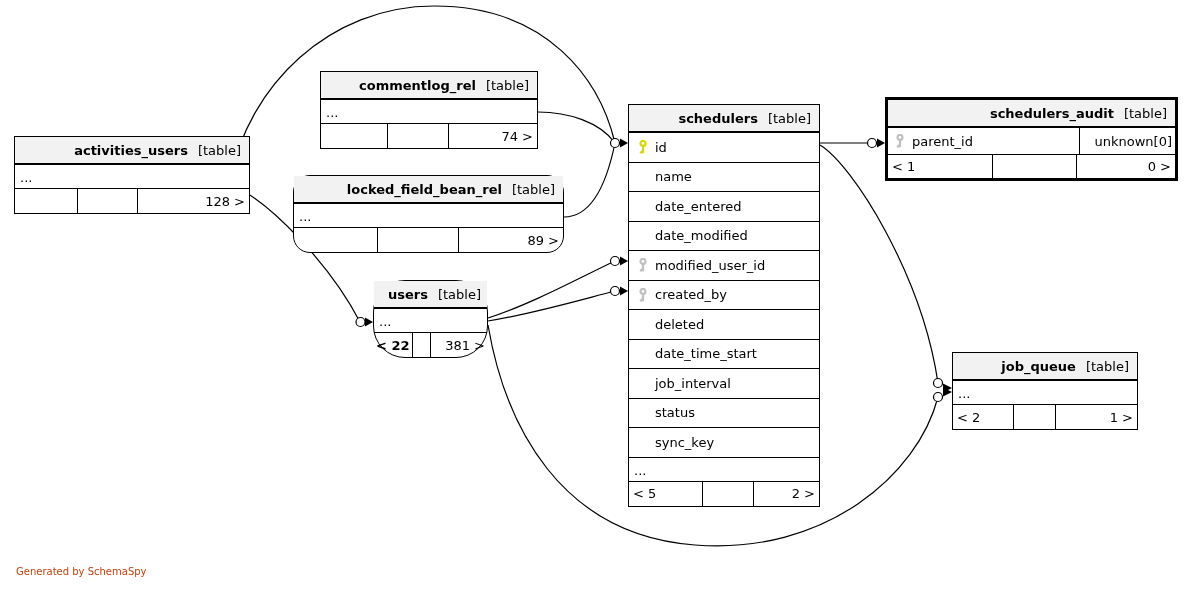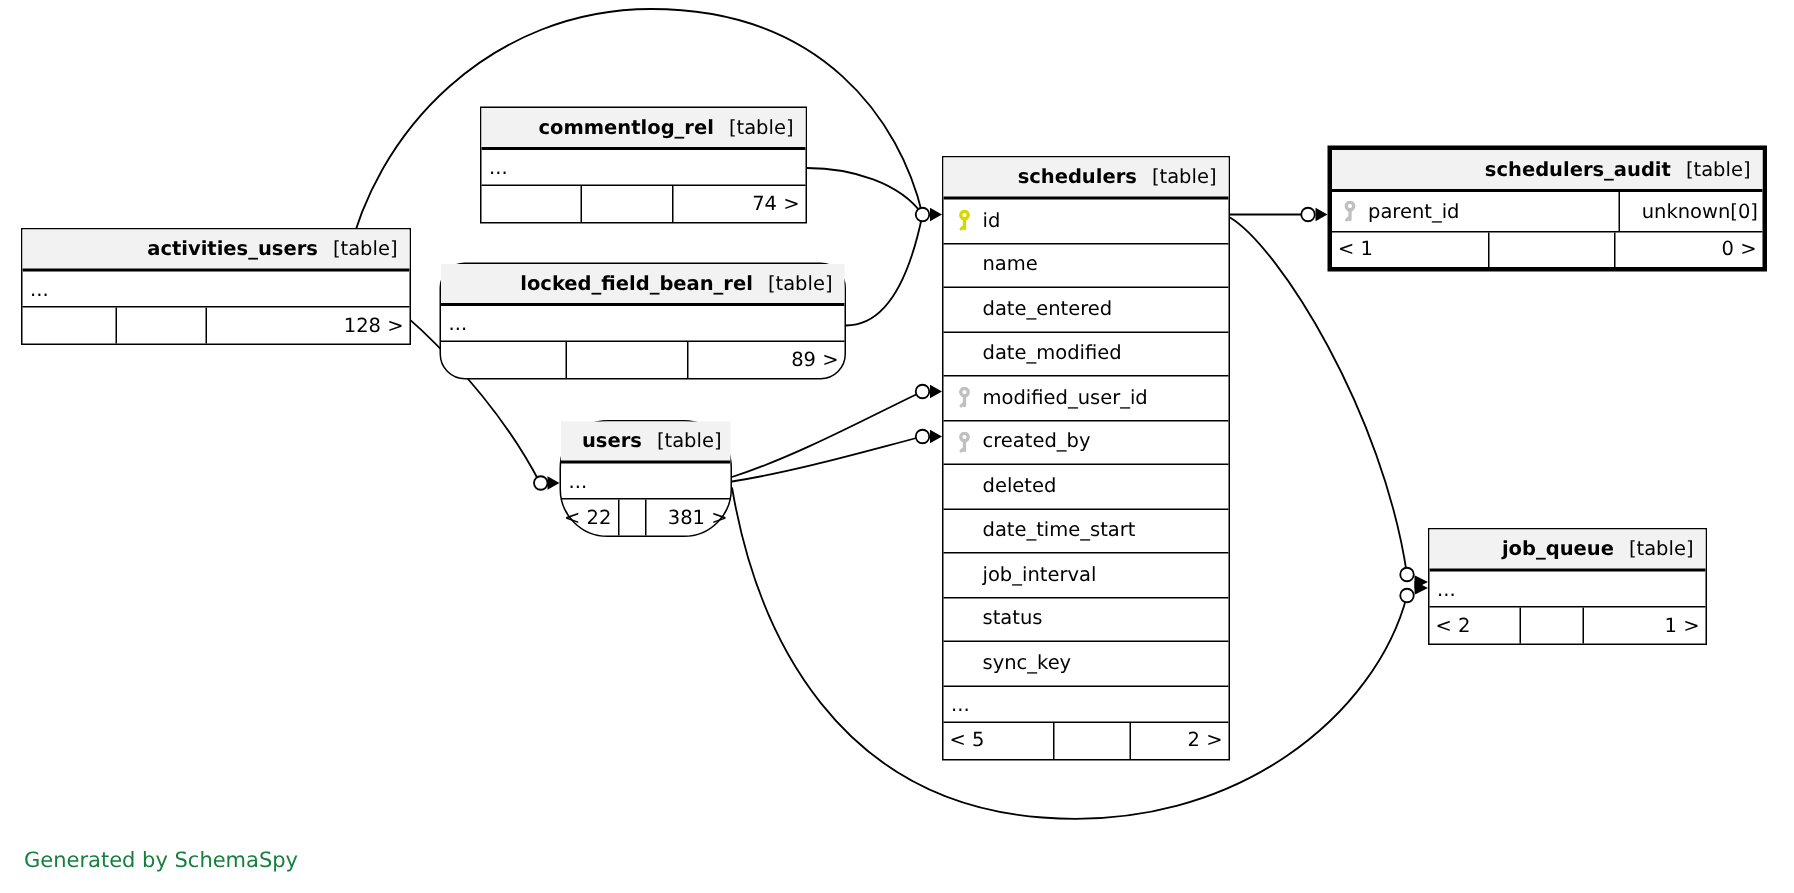--- a/index.html
+++ b/index.html
@@ -40,21 +40,21 @@
   .fcell{
     box-sizing:border-box;display:flex;align-items:center;padding:0 4px;
     white-space:nowrap;
   }
   .fcell.div{border-right:1px solid #000;}
   .fcell.right{justify-content:flex-end;flex:1;}
   .key-icon{display:block;}
   .key-icon.pk circle,.key-icon.pk path{stroke:#d8d800;}
   .key-icon.fk circle,.key-icon.fk path{stroke:#c0c0c0;}
   #note{
-    position:absolute;left:16px;top:566px;font-size:14px;color:#15803d;
+    position:absolute;left:16px;top:566px;font-size:10px;color:#c2410c;
   }
   svg path.wire{fill:none;stroke:#000;stroke-width:1.2;}
   svg circle.dot{fill:#ffffff;stroke:#000;stroke-width:1.2;}
   svg path.arrow{fill:#000;stroke:none;}
 </style>
 </head>
 <body>
 
 <div id="canvas">
 
@@ -101,21 +101,21 @@
     <g>
       <circle class="dot" cx="938" cy="397" r="4.5"></circle>
       <path class="arrow" d="M 952,392 L 943,387.5 L 943,396.5 Z"></path>
     </g>
     <g>
       <circle class="dot" cx="872" cy="143" r="4.5"></circle>
       <path class="arrow" d="M 885,143 L 877,138.5 L 877,147.5 Z"></path>
     </g>
   </svg>
 
-  <div class="tbl" style="left:14px;top:152px;width:260px;">
+  <div class="tbl" style="left:14px;top:136px;width:236px;">
     <div class="tbl-header">
       <span class="tbl-name">activities_users</span>
       <span class="tbl-tag">[table]</span>
     </div>
     <div class="ellipsis-row">...</div>
     <div class="tfoot">
       <div class="fcell div" style="width:63px;"></div>
       <div class="fcell div" style="width:60px;"></div>
       <div class="fcell right">128 &gt;</div>
     </div>
@@ -147,21 +147,21 @@
     </div>
   </div>
 
   <div class="tbl" style="left:373px;top:280px;width:115px;border-radius:32px;">
     <div class="tbl-header" style="padding:0 6px;">
       <span class="tbl-name">users</span>
       <span class="tbl-tag">[table]</span>
     </div>
     <div class="ellipsis-row">...</div>
     <div class="tfoot">
-      <div class="fcell div" style="width:39px;padding:0 2px;">&lt; 22</div>
+      <div class="fcell div" style="width:39px;padding:0 2px;font-weight:bold;">&lt; 22</div>
       <div class="fcell div" style="width:18px;padding:0 2px;"></div>
       <div class="fcell right" style="padding:0 2px;">381 &gt;</div>
     </div>
   </div>
 
   <div class="tbl" style="left:628px;top:104px;width:192px;">
     <div class="tbl-header">
       <span class="tbl-name">schedulers</span>
       <span class="tbl-tag">[table]</span>
     </div>

